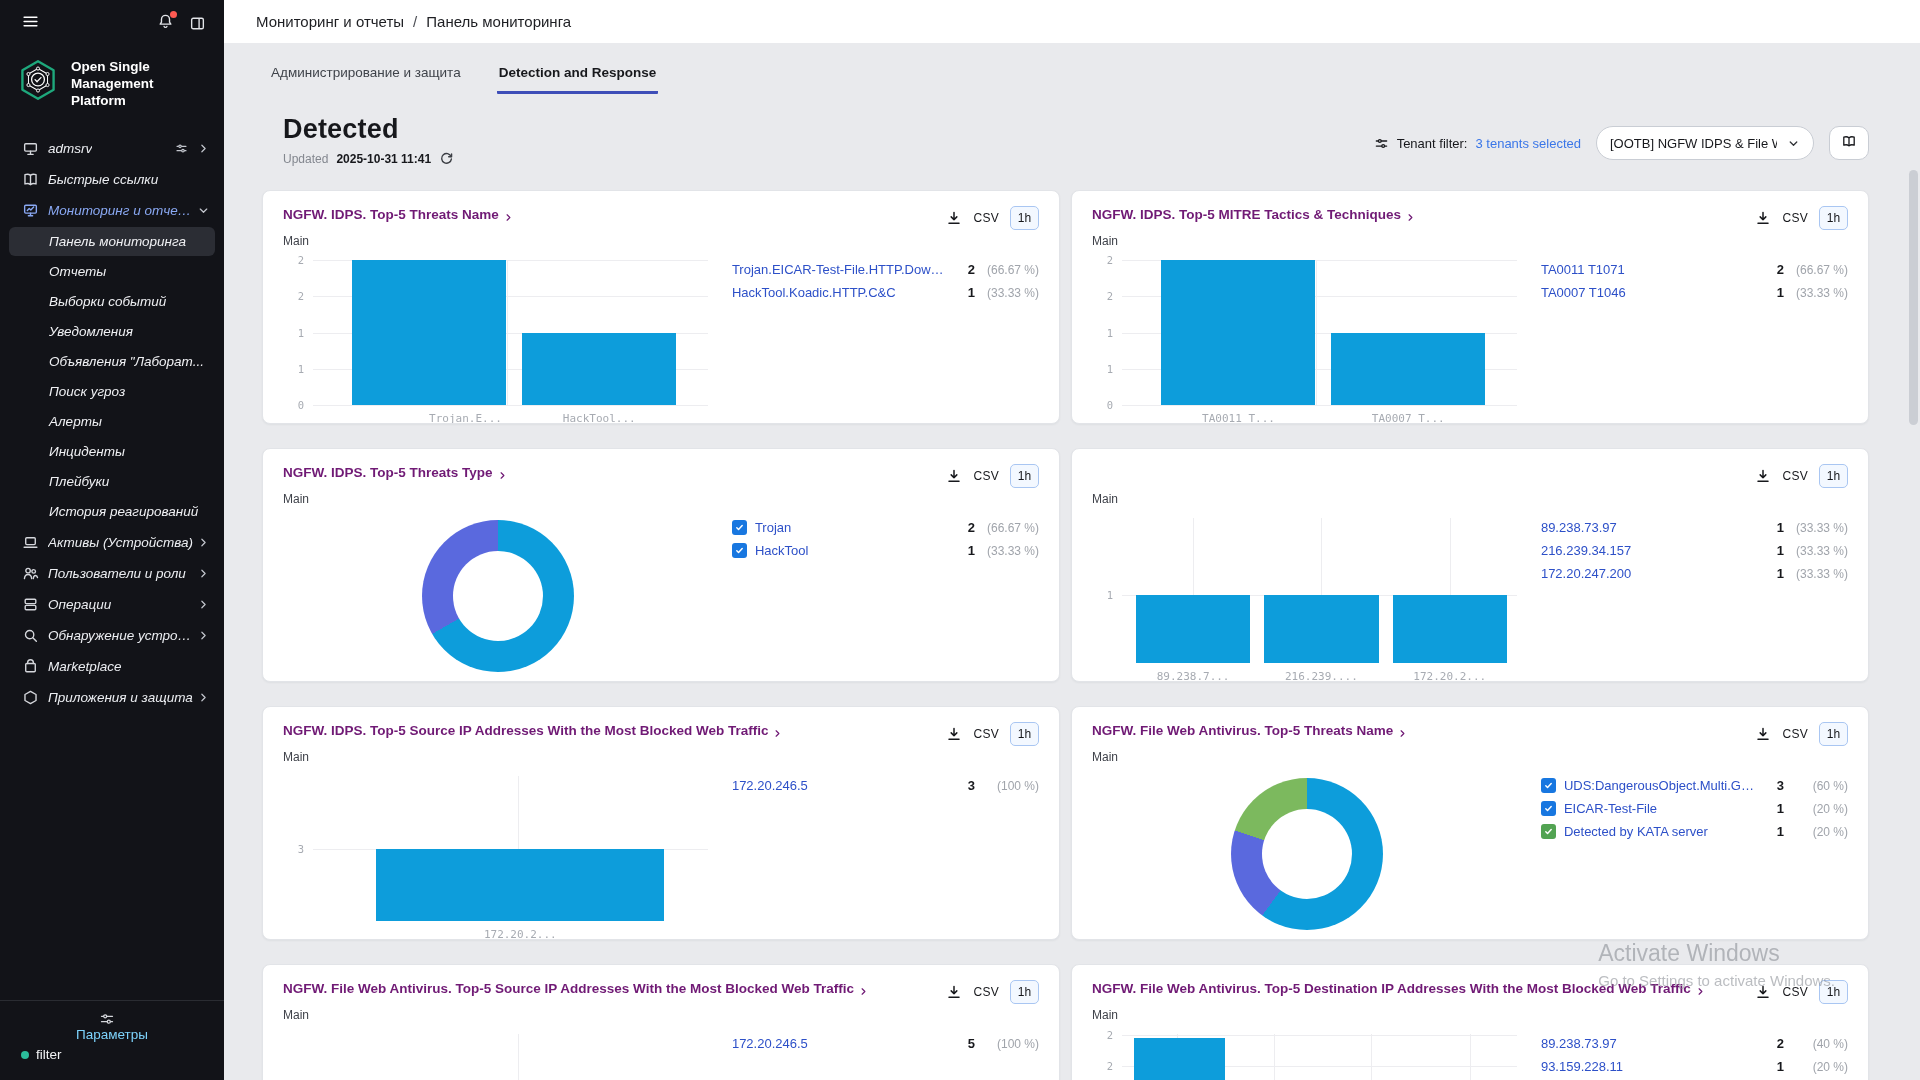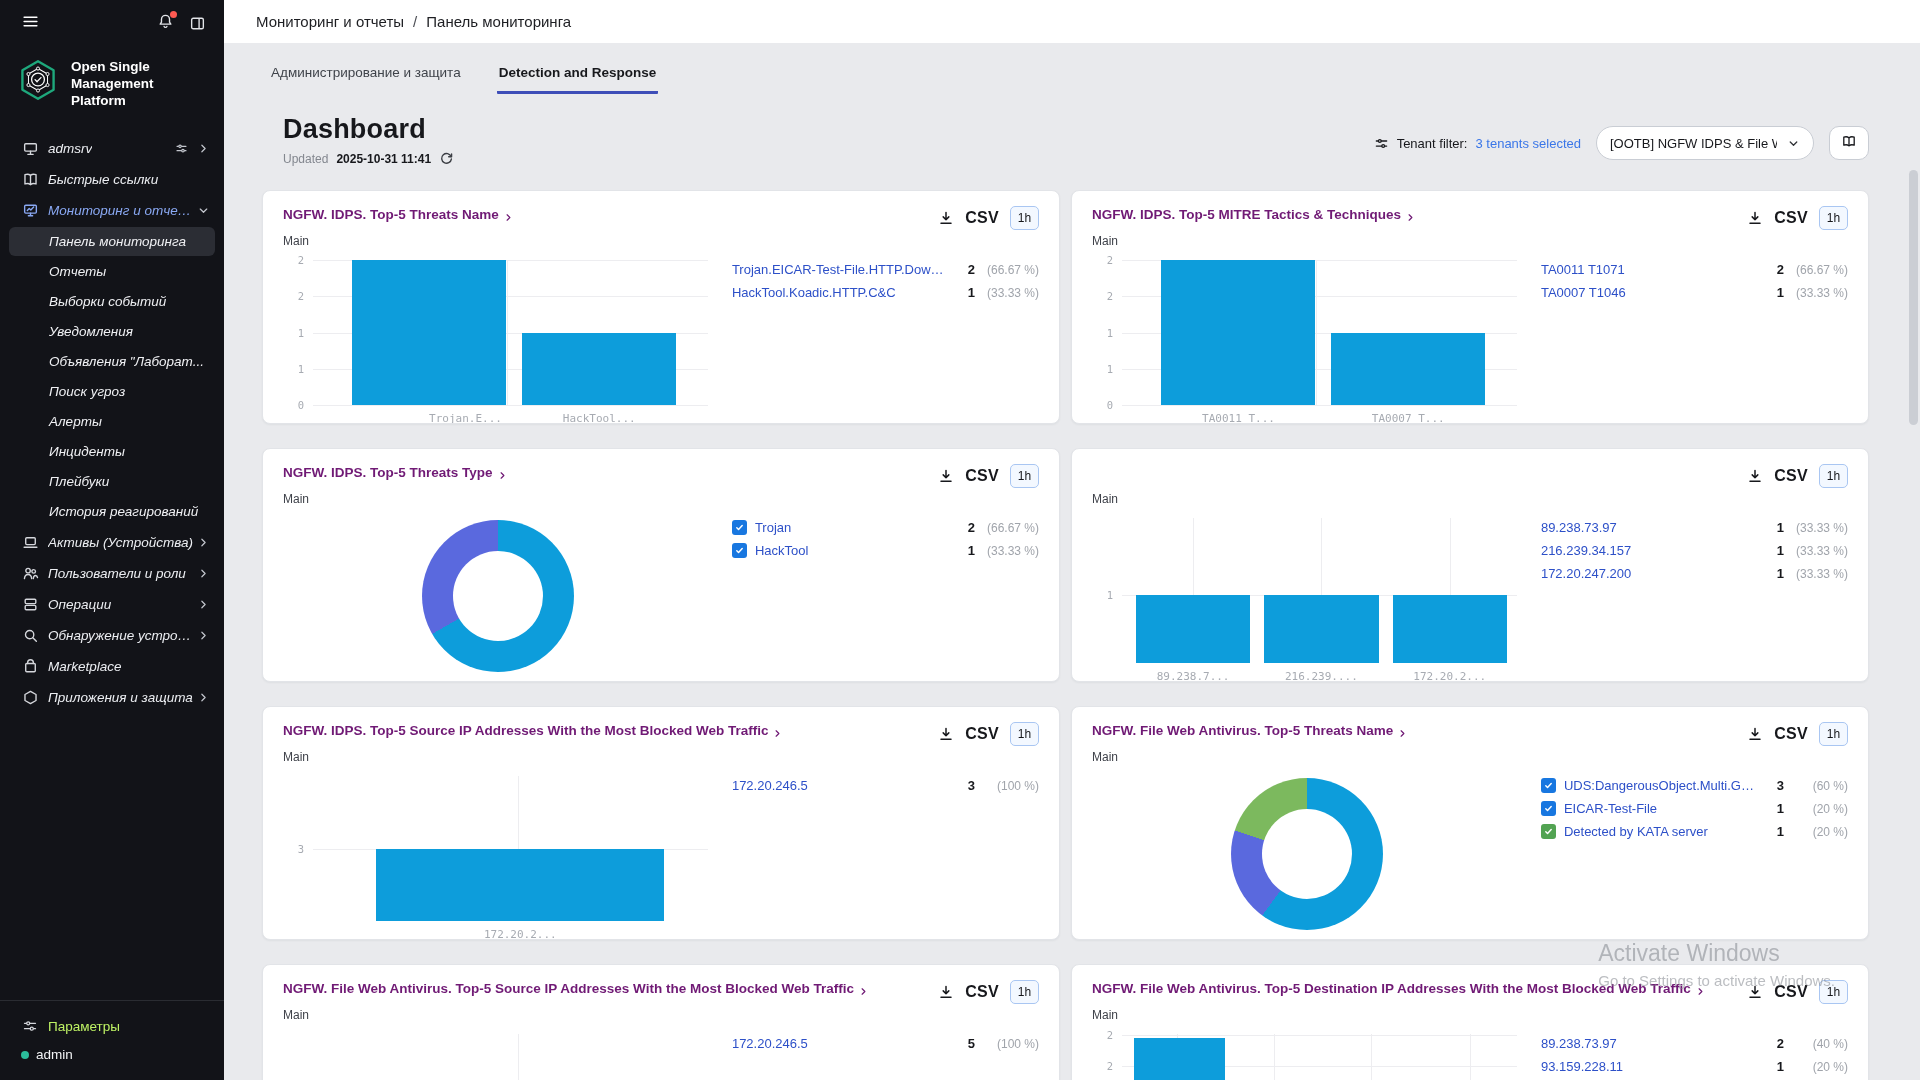--- a/index.html
+++ b/index.html
@@ -22,21 +22,21 @@
   .mi .ic { width:17px; height:17px; margin-right:9px; color:#d5d7dc; flex:none; }
   .mi .ic svg, .trail svg { width:100%; height:100%; }
   .mi .lbl { white-space:nowrap; overflow:hidden; text-overflow:ellipsis; }
   .mi .trail { margin-left:auto; display:flex; gap:9px; color:#c3c6cd; }
   .mi .trail .tic { width:13px; height:13px; }
   .mi.active, .mi.active .ic { color:#8aa9f4; }
   .sub { display:flex; align-items:center; height:29px; margin:1px 9px; padding:0 10px 0 40px; font-size:13.5px; border-radius:6px; color:#f0f1f4; cursor:pointer; white-space:nowrap; overflow:hidden; }
   .sub.selected { background:#2b2d34; }
   .sb-footer { padding-bottom:8px; }
   .sb-divider { height:1px; background:#2a2c32; margin-bottom:10px; }
-  .footer-item { display:flex; align-items:center; padding:0 22px; height:30px; font-size:13.5px; color:#bef264; cursor:pointer; }
+  .footer-item { display:flex; align-items:center; padding:0 22px; height:30px; font-size:13.5px; color:#7dd3fc; cursor:pointer;flex-direction:column; }
   .footer-item .ic { width:16px; height:16px; margin-right:10px; color:#d5d7dc; }
   .footer-item .ic svg { width:100%; height:100%; }
   .user-item { display:flex; align-items:center; padding:6px 21px 10px; font-size:13.5px; color:#f2f3f5; cursor:pointer; }
   .user-dot { width:8px; height:8px; border-radius:50%; background:#2bbd9b; margin-right:7px; flex:none; }
 
   
   .main { flex:1; position:relative; height:1080px; overflow:hidden; }
   .crumbbar { height:43px; background:#fff; display:flex; align-items:center; padding-left:32px; font-size:15px; color:#1d1e22; gap:9px; }
   .crumb { cursor:pointer; }
   .crumb-sep { color:#4a4d53; }
@@ -64,21 +64,21 @@
   
   .grid { display:grid; grid-template-columns:1fr 1fr; grid-auto-rows:234px; gap:24px 11px; margin:24px 51px 0 38px; }
   .card { background:#fff; border:1px solid #e2e4e8; border-radius:8px; padding:15px 20px; box-shadow:0 1px 2px rgba(26,30,38,.05); overflow:hidden; position:relative; }
   .card-head { display:flex; align-items:flex-start; }
   .w-title { font-size:13.5px; font-weight:600; color:#701a75; display:flex; align-items:center; gap:4px; cursor:pointer; line-height:17px; padding-right:12px; }
   .w-title .chev { width:11px; height:11px; flex:none; margin-top:1px; }
   .w-title .chev svg { width:100%; height:100%; }
   .w-actions { margin-left:auto; display:flex; align-items:center; gap:11px; flex:none; }
   .dl-btn { width:16px; height:16px; color:#17181c; cursor:pointer; }
   .dl-btn svg { width:100%; height:100%; }
-  .csv { font-size:16px; font-weight:700; color:#17181c; letter-spacing:.3px; cursor:pointer; }
+  .csv { font-size:12px; font-weight:400; color:#17181c; letter-spacing:.3px; cursor:pointer; }
   .period { height:24px; min-width:29px; padding:0 6px; border:1px solid #a9c6f2; background:#f3f8ff; border-radius:5px; font-size:12px; color:#17181c; display:flex; align-items:center; justify-content:center; cursor:pointer; }
   .w-sub { font-size:12px; color:#3f424a; margin-top:4px; }
   .card-body { display:flex; margin-top:12px; }
   .chart-zone { width:57%; flex:none; position:relative; }
   .legend { flex:1; padding-left:18px; padding-top:2px; min-width:0; }
   .lg-row { display:flex; align-items:center; margin-bottom:8px; }
   .lg-cb { width:15px; height:15px; border-radius:3px; margin-right:8px; display:flex; align-items:center; justify-content:center; flex:none; cursor:pointer; }
   .lg-cb svg { width:9px; height:9px; color:#fff; }
   .lg-label { font-size:13px; color:#2d50c8; cursor:pointer; white-space:nowrap; overflow:hidden; text-overflow:ellipsis; flex:1; }
   .lg-val { font-size:13px; font-weight:700; color:#17181c; width:26px; text-align:right; flex:none; }
@@ -285,40 +285,40 @@
     <div class="footer-item">
       <span class="ic"><svg viewBox="0 0 16 16" fill="none" stroke="currentColor" stroke-width="1.3" stroke-linecap="round">
             <path d="M2.5 5.3h11M2.5 10.7h11"></path>
             <circle cx="6.2" cy="5.3" r="1.5" fill="#121318"></circle>
             <circle cx="9.8" cy="10.7" r="1.5" fill="#121318"></circle>
           </svg></span>
       <span>Параметры</span>
     </div>
     <div class="user-item">
       <span class="user-dot"></span>
-      <span>admin</span>
+      <span>filter</span>
     </div>
   </div>
 </aside>
 
 <main class="main">
   <div class="crumbbar">
     <span class="crumb">Мониторинг и отчеты</span>
     <span class="crumb-sep">/</span>
     <span class="crumb">Панель мониторинга</span>
   </div>
 
   <div class="tabs">
     <div class="tab">Администрирование и защита</div>
     <div class="tab active">Detection and Response</div>
   </div>
 
   <div class="page-head">
     <div>
-      <div class="page-title">Dashboard</div>
+      <div class="page-title">Detected</div>
       <div class="updated">
         <span>Updated</span>
         <b>2025-10-31 11:41</b>
         <span class="refresh-btn"><svg viewBox="0 0 16 16" fill="none" stroke="currentColor" stroke-width="1.5" stroke-linecap="round" stroke-linejoin="round">
               <path d="M12.9 6A5.2 5.2 0 1 0 13.2 8.6"></path>
               <path d="M13.4 3.1v3.1h-3.1"></path>
             </svg></span>
       </div>
     </div>
     <div class="tenant-cluster">

